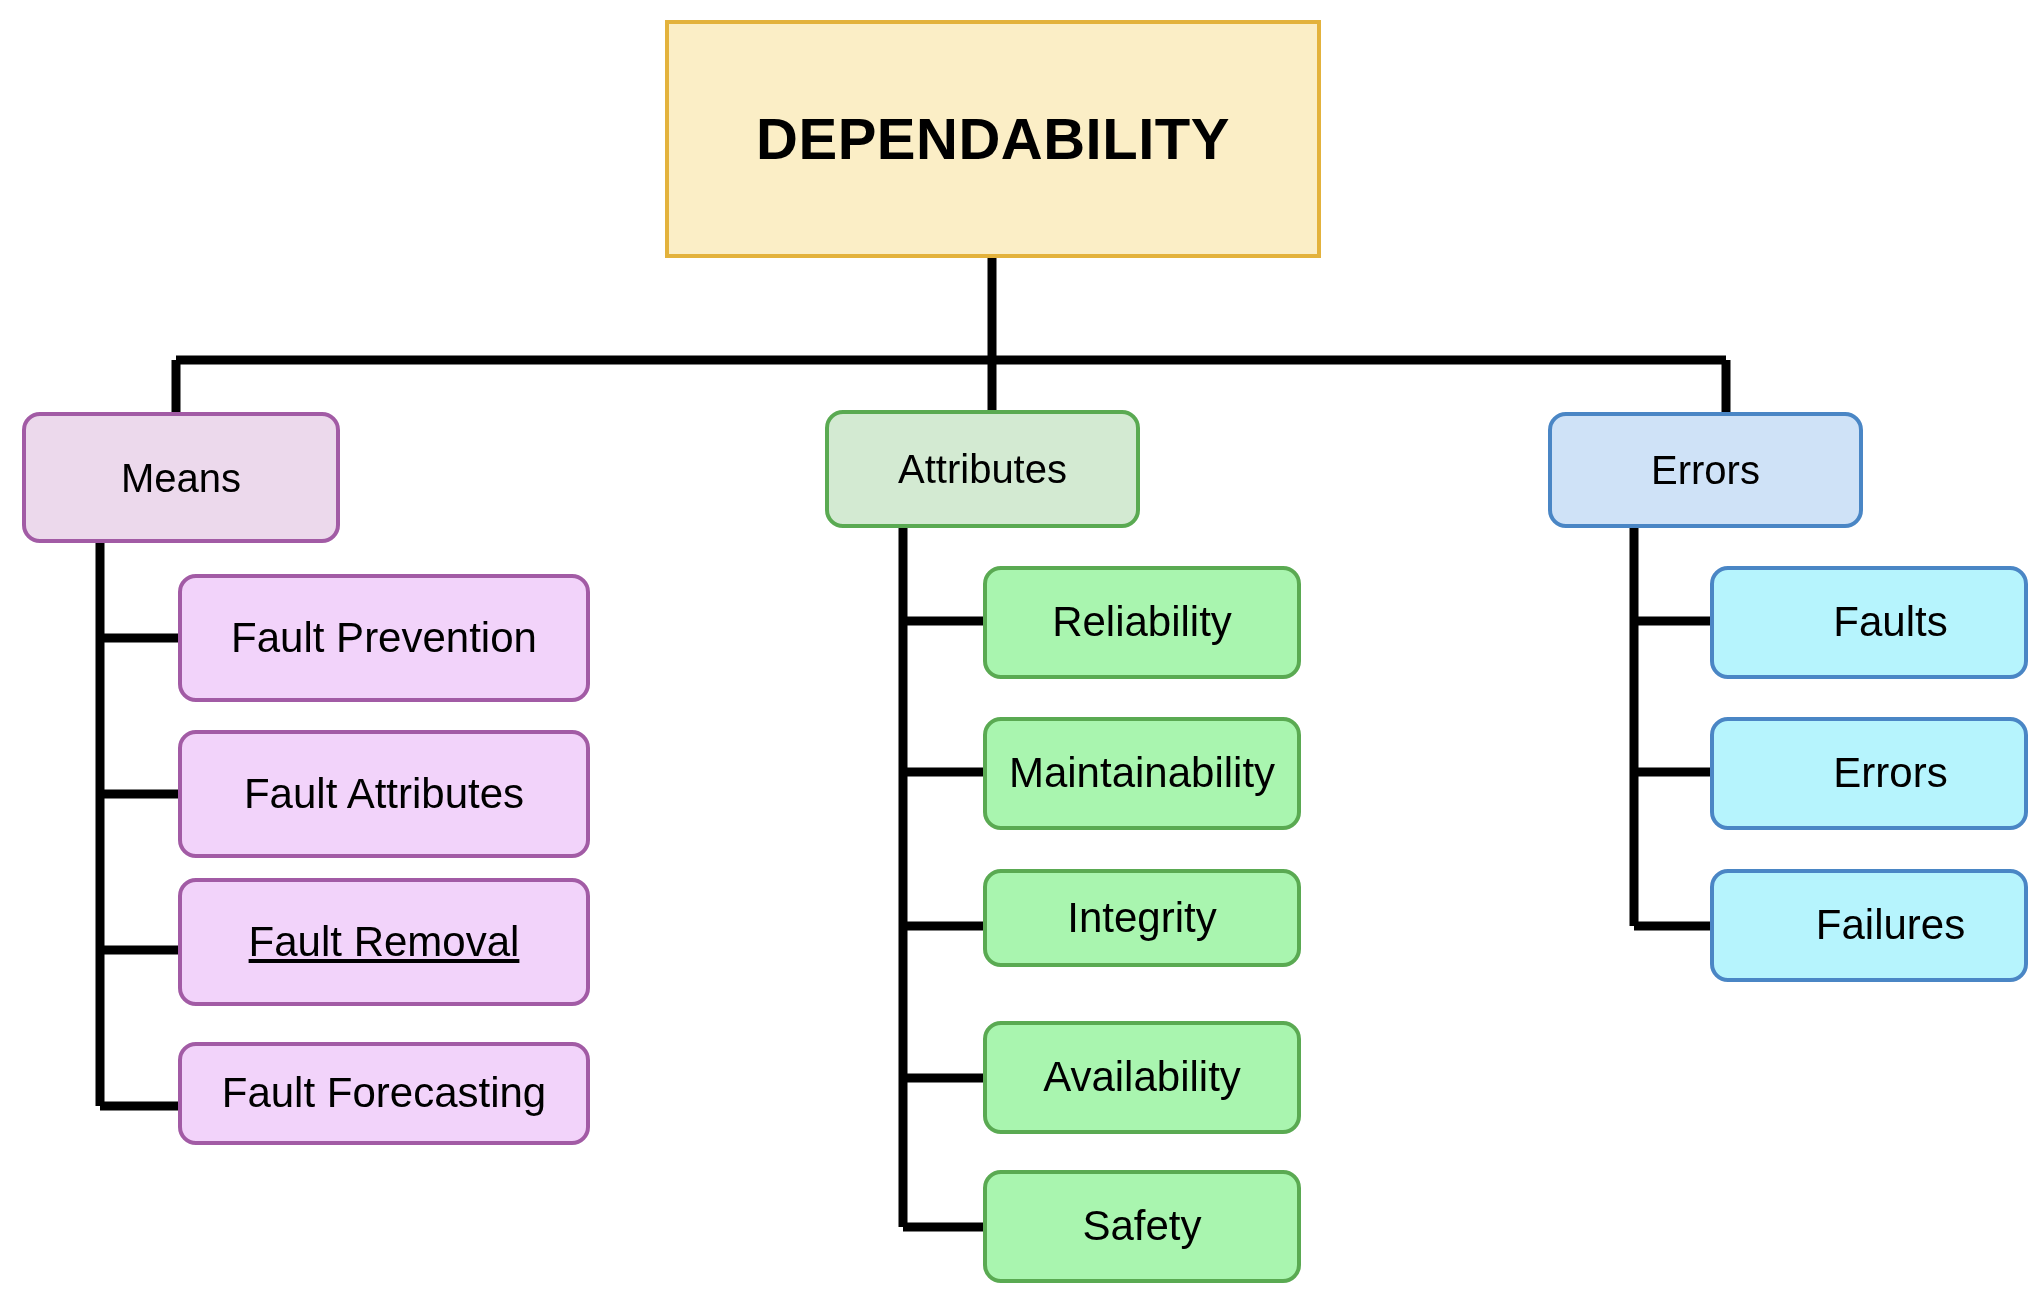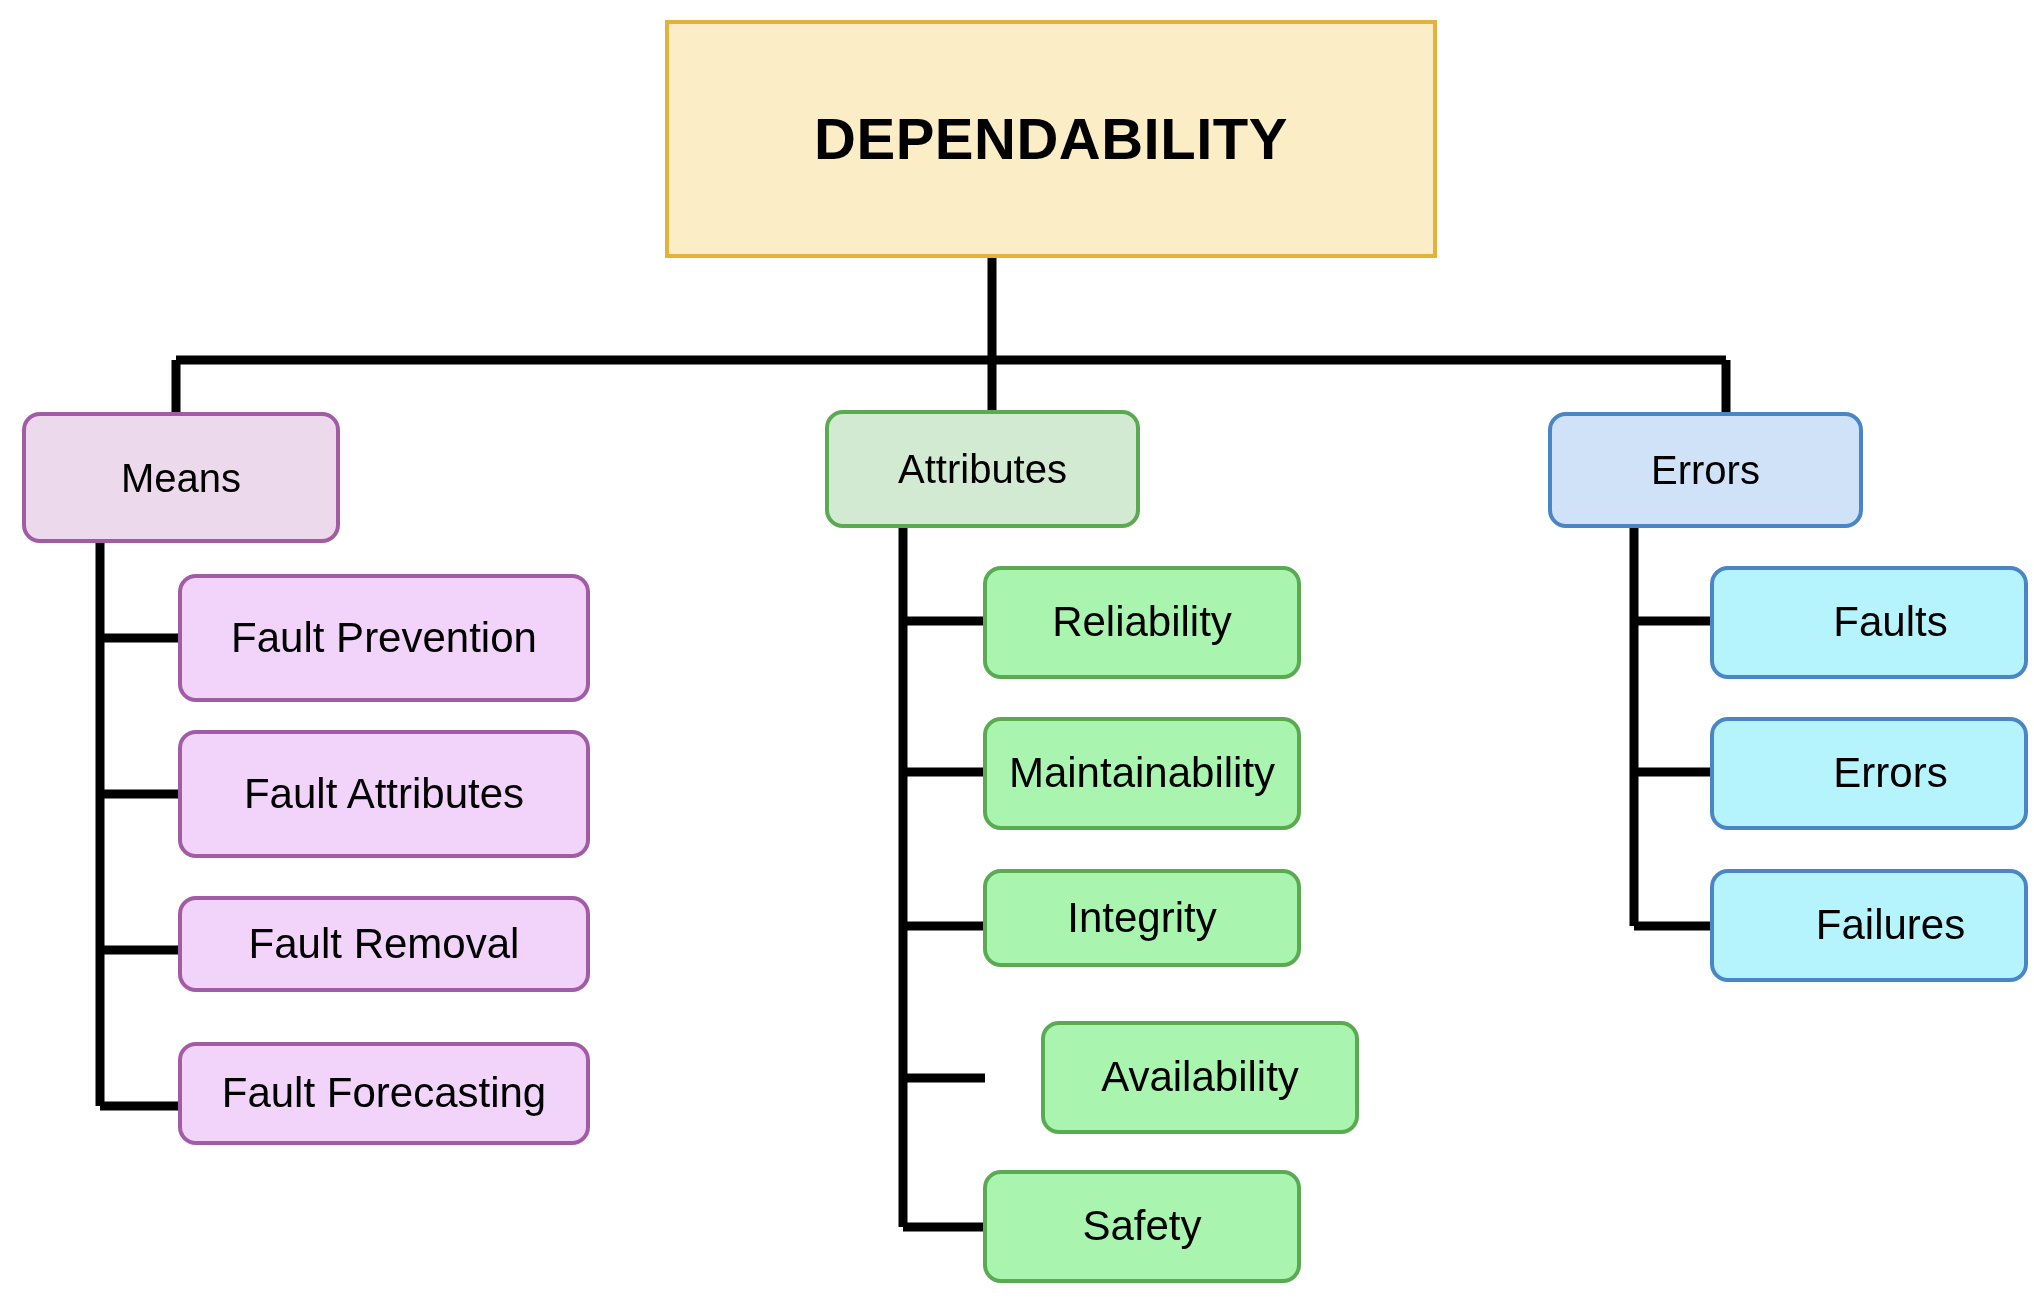--- a/index.html
+++ b/index.html
@@ -110,41 +110,41 @@
       <path d="M 903 1078 L 985 1078"></path>
       <path d="M 903 1227 L 985 1227"></path>
 
       <path d="M 1634 528 L 1634 926"></path>
       <path d="M 1634 621 L 1712 621"></path>
       <path d="M 1634 772 L 1712 772"></path>
       <path d="M 1634 926 L 1712 926"></path>
     </g>
   </svg>
 
-  <div class="node root" style="left:665px; top:20px; width:772px; height:238px;">DEPENDABILITY</div>
+  <div class="node root" style="left:665px; top:20px; width:656px; height:238px;">DEPENDABILITY</div>
 
   <div class="node cat means" style="left:22px; top:412px; width:318px; height:131px;">Means</div>
 
   <div class="node leaf means" style="left:178px; top:574px; width:412px; height:128px;">Fault Prevention</div>
 
   <div class="node leaf means" style="left:178px; top:730px; width:412px; height:128px;">Fault Attributes</div>
 
-  <div class="node leaf means" style="left:178px; top:896px; width:412px; height:96px;">Fault Removal</div>
+  <div class="node leaf means" style="left:178px; top:878px; width:412px; height:128px;text-decoration:underline;">Fault Removal</div>
 
   <div class="node leaf means" style="left:178px; top:1042px; width:412px; height:103px;">Fault Forecasting</div>
 
   <div class="node cat attributes" style="left:825px; top:410px; width:315px; height:118px;">Attributes</div>
 
   <div class="node leaf attributes" style="left:983px; top:566px; width:318px; height:113px;text-align:center;">Reliability</div>
 
   <div class="node leaf attributes" style="left:983px; top:717px; width:318px; height:113px;">Maintainability</div>
 
   <div class="node leaf attributes" style="left:983px; top:869px; width:318px; height:98px;">Integrity</div>
 
-  <div class="node leaf attributes" style="left:1041px; top:1021px; width:318px; height:113px;">Availability</div>
+  <div class="node leaf attributes" style="left:983px; top:1021px; width:318px; height:113px;">Availability</div>
 
   <div class="node leaf attributes" style="left:983px; top:1170px; width:318px; height:113px;">Safety</div>
 
   <div class="node cat threats" style="left:1548px; top:412px; width:315px; height:116px;">Errors</div>
 
   <div class="node leaf threats" style="left:1710px; top:566px; width:318px; height:113px;">Faults</div>
 
   <div class="node leaf threats" style="left:1710px; top:717px; width:318px; height:113px;">Errors</div>
 
   <div class="node leaf threats" style="left:1710px; top:869px; width:318px; height:113px;">Failures</div>

